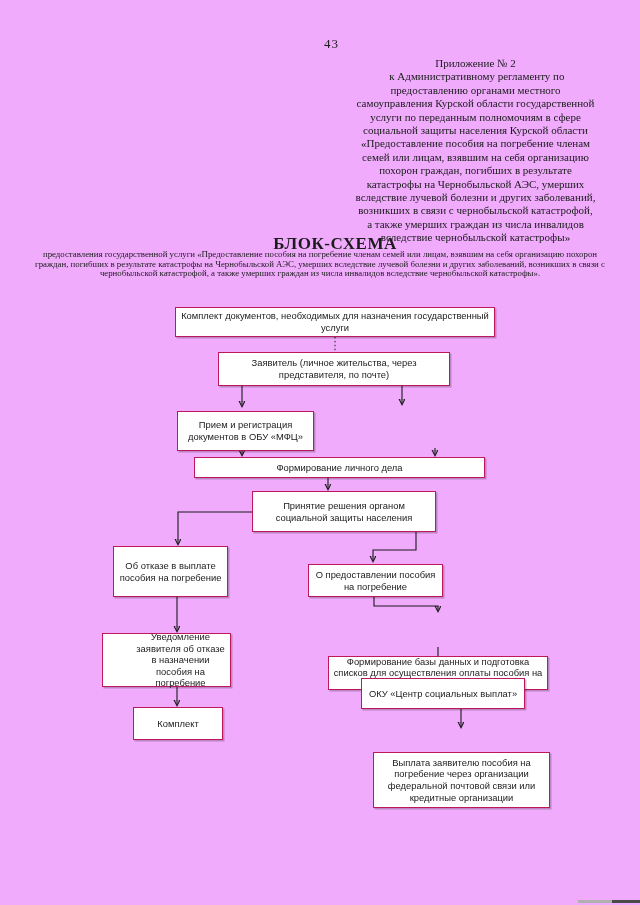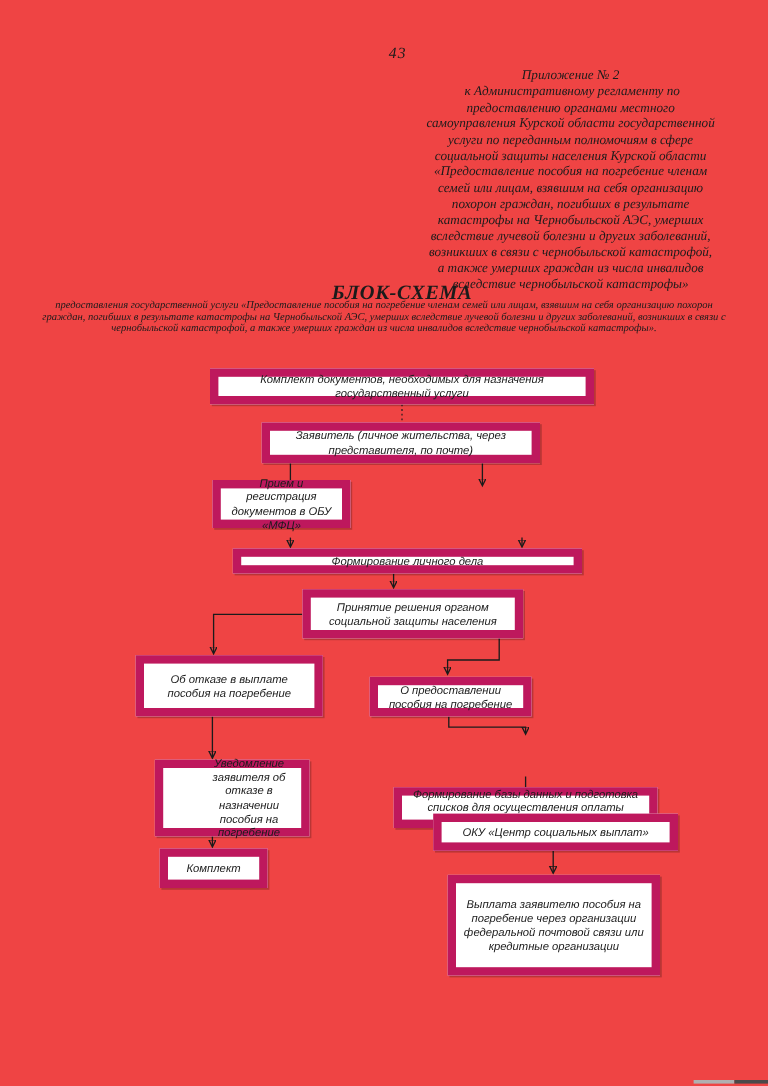--- a/index.html
+++ b/index.html
@@ -1,23 +1,22 @@
 <!DOCTYPE html>
 <html><head>
 <meta charset="utf-8">
 <style>
   html,body{margin:0;padding:0;background:#ffffff;}
   .page{
     position:relative;
     width:640px;height:905px;
-    background:#ef4444;
+    background:#f0abfc;
     overflow:hidden;
     font-family:"Liberation Serif",serif;
     color:#1b1b1b;
-    font-style:italic;
   }
   .page-number{
     position:absolute;left:324px;top:36px;
     font-size:13px;letter-spacing:1px;
   }
   .appendix{
     position:absolute;left:318px;top:57px;width:315px;
     font-size:11px;line-height:13.4px;
     white-space:pre;
     text-align:center;
@@ -28,21 +27,21 @@
     letter-spacing:0.5px;
   }
   .doc-subtitle{
     position:absolute;left:30px;top:250px;width:580px;
     text-align:center;font-size:8.8px;line-height:9.6px;
   }
   .node{
     position:absolute;
     box-sizing:border-box;
     background:#ffffff;
-    border:7px solid #be185d;
+    border:1px solid #be185d;
     box-shadow:1.5px 1.5px 0 rgba(0,0,0,0.22);
     display:flex;align-items:center;justify-content:center;
     text-align:center;
     font-family:"Liberation Sans",sans-serif;
     font-size:9.4px;line-height:1.24;
     color:#1b1b1b;
     padding:1px 4px;
   }
   svg.connectors{
     position:absolute;left:0;top:0;width:640px;height:905px;
@@ -104,37 +103,37 @@
     <path d="M374 597 V606 H438 V611" marker-end="url(#arrow)"></path>
     <path d="M438 647 V663 H453 V676" marker-end="url(#arrow)"></path>
     <path d="M461 709 V727" marker-end="url(#arrow)"></path>
     <path d="M177 687 V705" marker-end="url(#arrow)"></path>
   </svg>
 
   <div class="node" style="left:175px;top:307px;width:320px;height:30px;">Комплект документов, необходимых для назначения государственный услуги</div>
 
   <div class="node" style="left:218px;top:352px;width:232px;height:34px;">Заявитель (личное жительства, через представителя, по почте)</div>
 
-  <div class="node" style="left:177px;top:400px;width:115px;height:40px;">Прием и регистрация документов в ОБУ «МФЦ»</div>
+  <div class="node" style="left:177px;top:411px;width:137px;height:40px;">Прием и регистрация документов в ОБУ «МФЦ»</div>
 
 
   <div class="node" style="left:194px;top:457px;width:291px;height:21px;">Формирование личного дела</div>
 
   <div class="node" style="left:252px;top:491px;width:184px;height:41px;">Принятие решения органом социальной защиты населения</div>
 
-  <div class="node" style="left:113px;top:546px;width:156px;height:51px;">Об отказе в выплате пособия на погребение</div>
+  <div class="node" style="left:113px;top:546px;width:115px;height:51px;">Об отказе в выплате пособия на погребение</div>
 
   <div class="node" style="left:308px;top:564px;width:135px;height:33px;">О предоставлении пособия на погребение</div>
 
   <div class="node" style="left:328px;top:613px;width:220px;height:34px;margin-top:43px;">Формирование базы данных и подготовка списков для осуществления оплаты пособия на погребение</div>
 
-  <div class="node" style="left:129px;top:633px;width:129px;height:64px;padding-left:32px;">Уведомление заявителя об отказе в назначении пособия на погребение</div>
+  <div class="node" style="left:102px;top:633px;width:129px;height:54px;padding-left:32px;">Уведомление заявителя об отказе в назначении пособия на погребение</div>
 
-  <div class="node" style="left:361px;top:678px;width:204px;height:31px;">ОКУ «Центр социальных выплат»</div>
+  <div class="node" style="left:361px;top:678px;width:164px;height:31px;">ОКУ «Центр социальных выплат»</div>
 
   <div class="node" style="left:133px;top:707px;width:90px;height:33px;">Комплект</div>
 
-  <div class="node" style="left:373px;top:729px;width:177px;height:84px;">Выплата заявителю пособия на погребение через организации федеральной почтовой связи или кредитные организации</div>
+  <div class="node" style="left:373px;top:752px;width:177px;height:56px;">Выплата заявителю пособия на погребение через организации федеральной почтовой связи или кредитные организации</div>
 
   <div class="scan-bar light"></div>
   <div class="scan-bar dark"></div>
 
 </div>
 
 </body></html>

